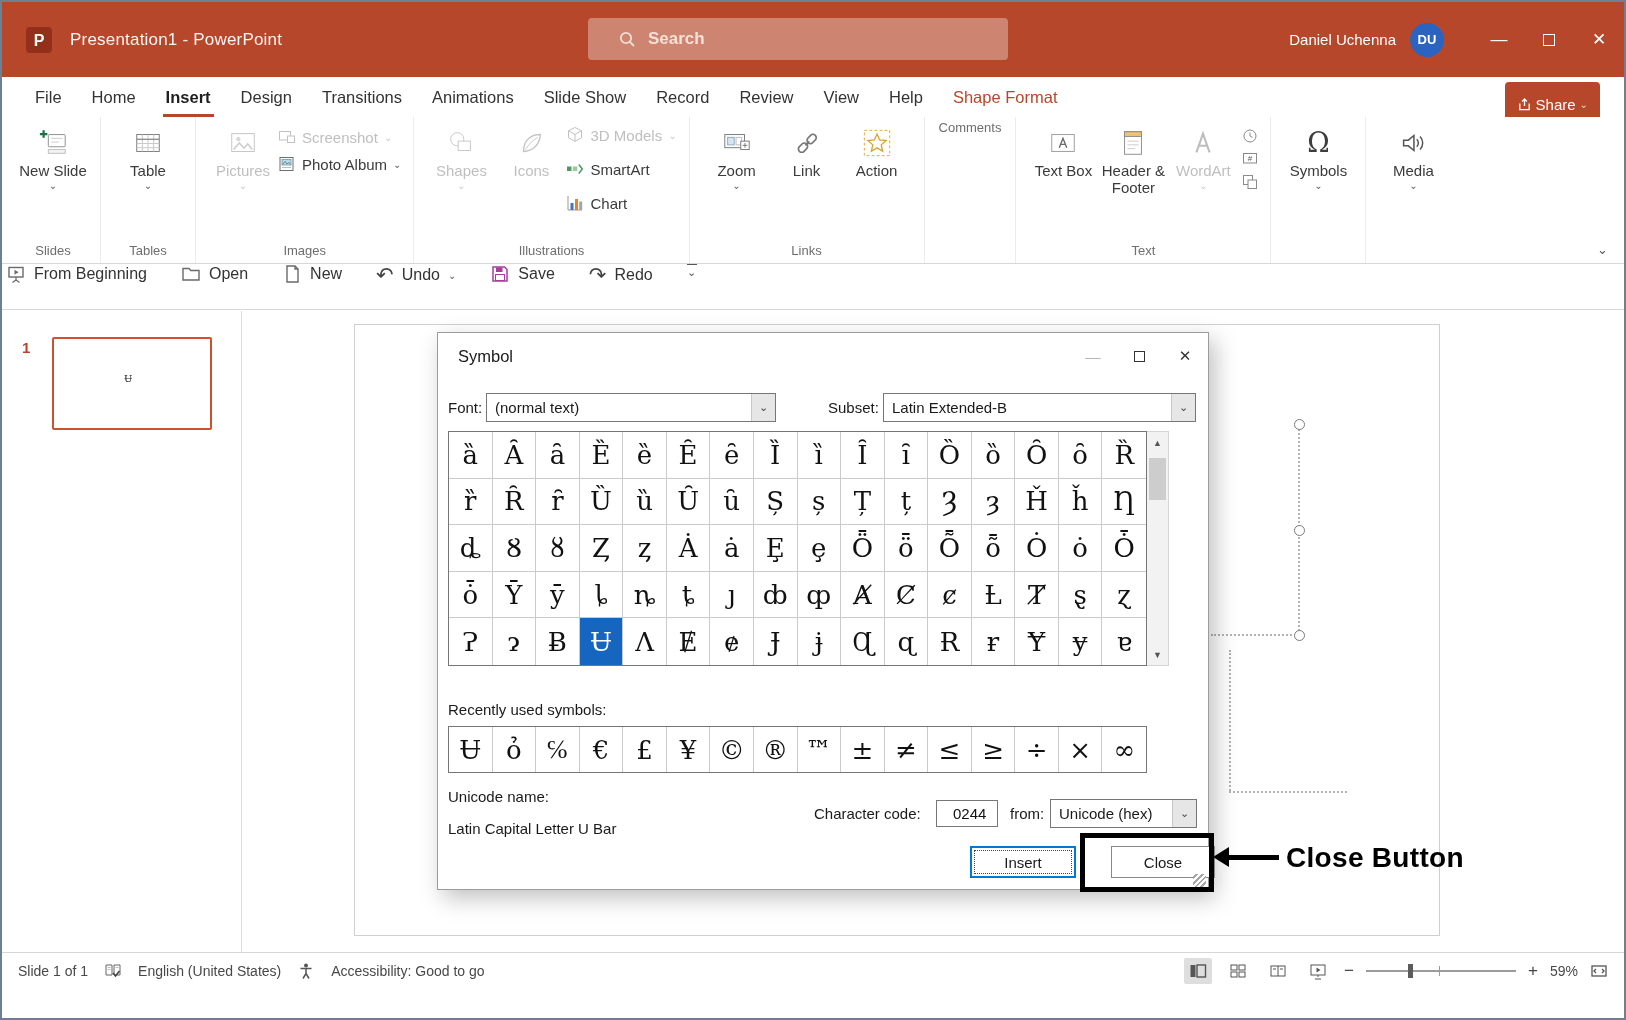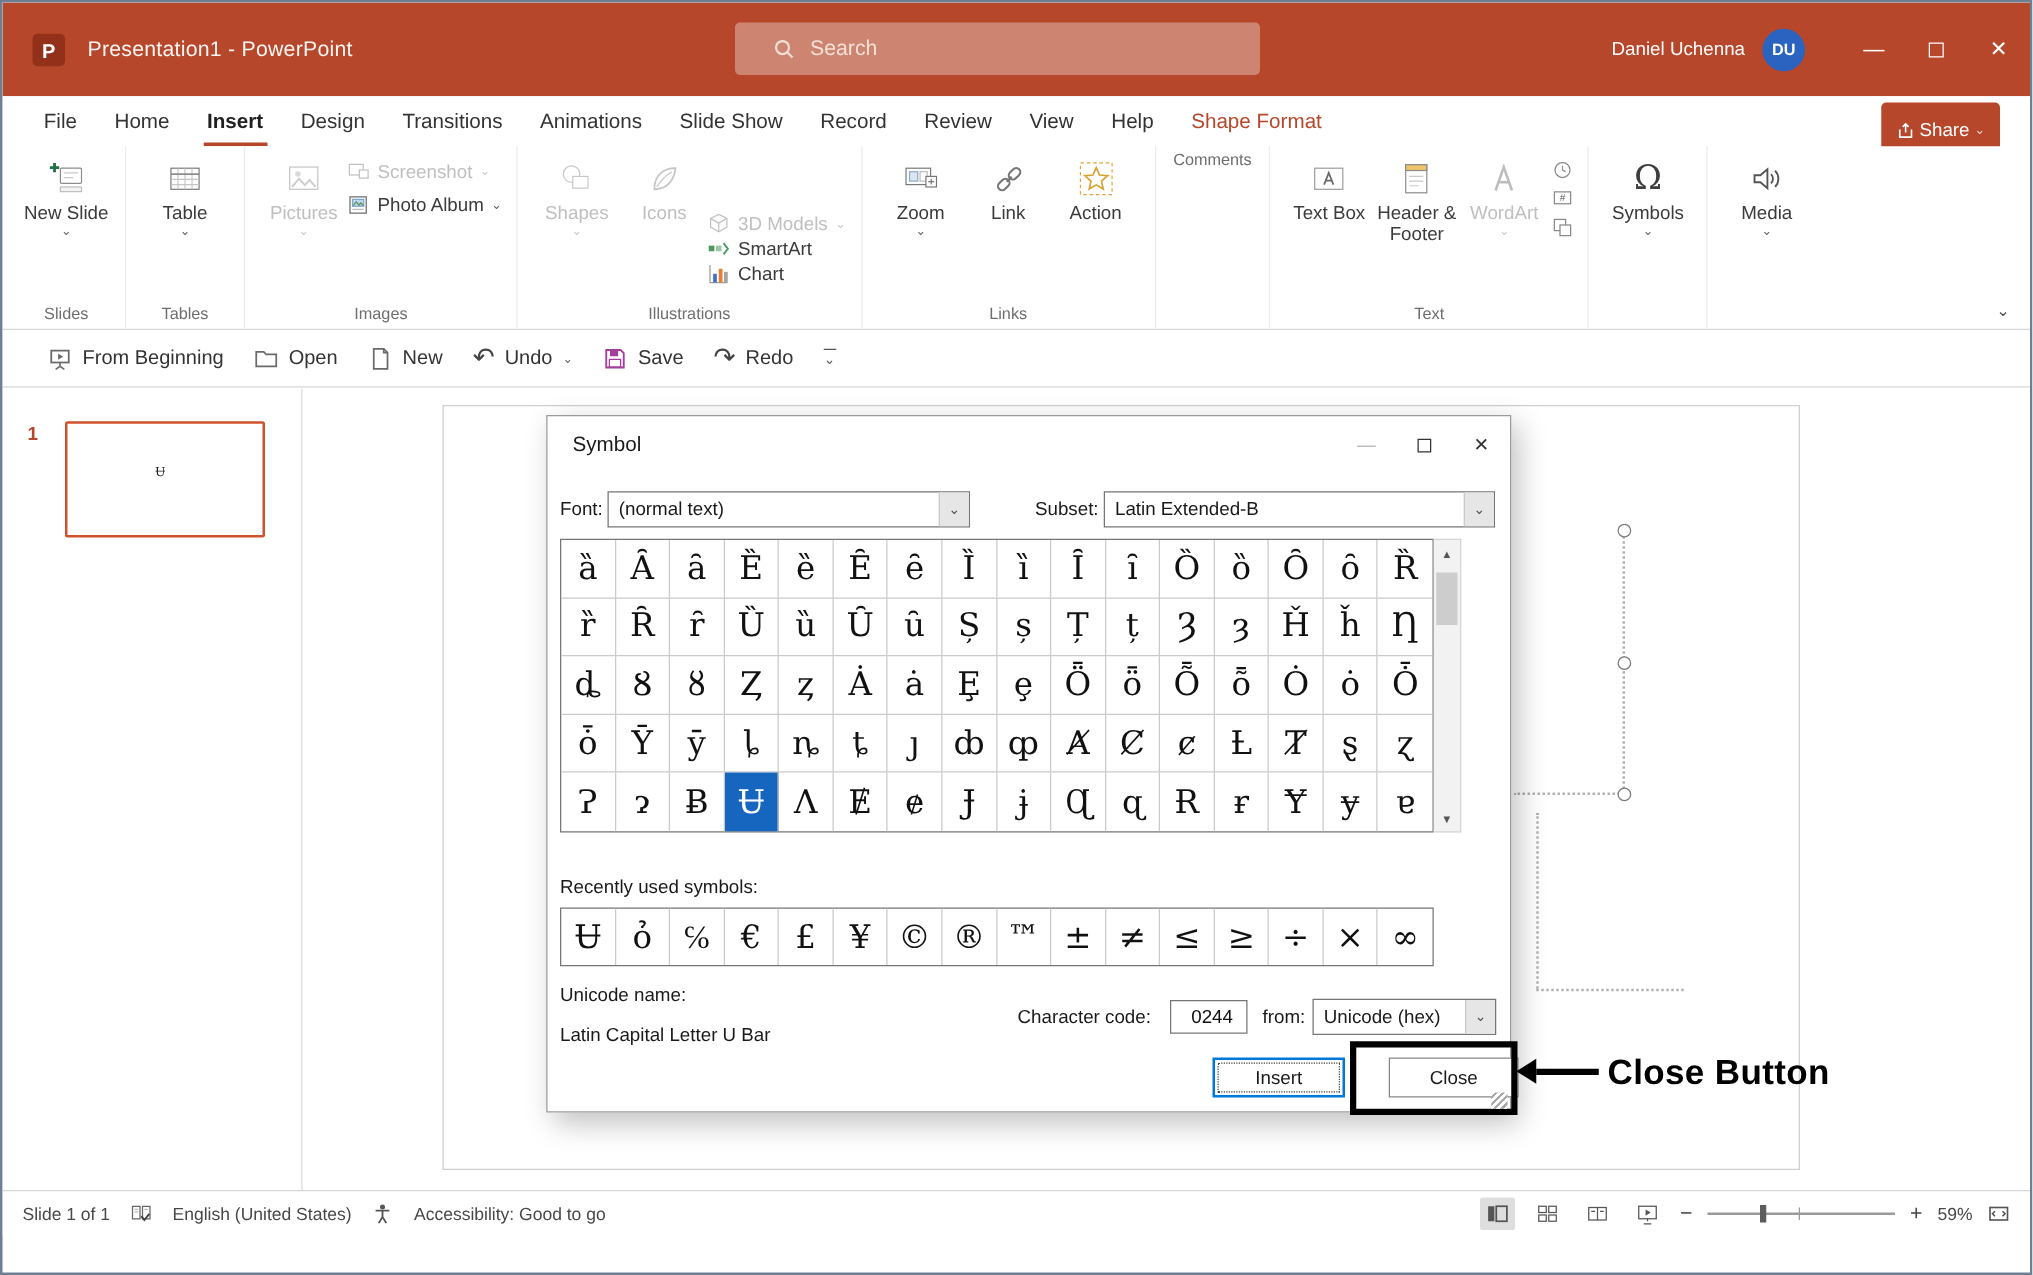--- a/index.html
+++ b/index.html
@@ -3,21 +3,21 @@
 <meta charset="utf-8">
 <style>
   * { box-sizing: border-box; margin: 0; padding: 0; }
   body { font-family: "Liberation Sans", "DejaVu Sans", sans-serif; background: #e9e9e9; }
   .window { position: relative; width: 1626px; height: 1020px; background: #fff; border: 2px solid #6d7f95; overflow: hidden; }
 
   
   .titlebar { position: absolute; top: 0; left: 0; right: 0; height: 75px; background: #b7472a; display: flex; align-items: center; color: #fff; }
   .pp-logo { margin: 0 16px 0 22px; width: 30px; height: 30px; flex: 0 0 auto; }
   .doc-title { font-size: 17px; color: rgba(255,255,255,.95); letter-spacing: .2px; }
-  .searchbox { position: absolute; left: 586px; top: 16px; width: 420px; height: 42px; background: #cd8571; border-radius: 4px; display: flex; align-items: center; gap: 12px; padding-left: 30px; color: #f5e0d8; font-size: 17px; }
+  .searchbox { position: absolute; left: 586px; top: 16px; width: 420px; height: 42px; background: #cd8571; border-radius: 4px; display: flex; align-items: center; gap: 12px; padding-left: 30px; color: #f5e0d8; font-size: 17px; font-weight: bold; }
   .tb-right { margin-left: auto; display: flex; align-items: center; height: 100%; }
   .user-name { font-size: 15px; margin-right: 14px; }
   .avatar { width: 34px; height: 34px; border-radius: 50%; background: #2b63c0; display: flex; align-items: center; justify-content: center; font-size: 13px; font-weight: 700; margin-right: 30px; }
   .wctl { width: 50px; height: 100%; display: flex; align-items: center; justify-content: center; font-size: 17px; color: #fff; }
   .maxbox { width: 12px; height: 12px; border: 1.5px solid #fff; display: inline-block; }
   .maxbox.dark { border-color: #333; width: 11px; height: 11px; }
 
   
   .menubar { position: absolute; top: 75px; left: 0; right: 0; height: 40px; background: #fff; display: flex; align-items: stretch; padding-left: 18px; }
   .tabs { display: flex; }
@@ -30,30 +30,30 @@
 
   
   .ribbon { position: absolute; top: 115px; left: 0; right: 0; height: 147px; background: #fff; border-bottom: 1px solid #d8d8d8; display: flex; padding: 0 4px; }
   .rgroup { display: flex; flex-direction: column; border-right: 1px solid #ececec; padding: 3px 12px 0; }
   .ritems { flex: 1; display: flex; align-items: flex-start; }
   .glabel { font-size: 13px; color: #6e6e6e; text-align: center; padding: 0 2px 5px; white-space: nowrap; min-height: 18px; }
   .bigbtn { width: 70px; display: flex; flex-direction: column; align-items: center; padding-top: 4px; font-size: 15px; color: #3b3b3b; text-align: center; line-height: 1.15; cursor: default; }
   .bigbtn .ic { height: 38px; display: flex; align-items: center; justify-content: center; }
   .chev { font-size: 10px; color: #5f5f5f; line-height: 1; margin-top: 2px; }
   .vcol { display: flex; flex-direction: column; padding-top: 8px; gap: 9px; }
-  .vcol.tight { gap: 2px; padding-top: 6px; margin-top: 44px; }
+  .vcol.tight { gap: 16px; padding-top: 6px; }
   .smallbtn { display: flex; align-items: center; gap: 6px; font-size: 15px; color: #3b3b3b; white-space: nowrap; cursor: default; }
   .dis, .dis .blabel { color: #bfbfbf !important; }
   .dis .chev { color: #c9c9c9; }
   .omega { font-size: 27px; color: #3d3d3d; font-family: "DejaVu Serif", serif; }
   .collapse-chev { position: absolute; right: 16px; bottom: 6px; font-size: 13px; color: #555; }
   .iconcol { display: flex; flex-direction: column; gap: 7px; padding: 8px 0 0 4px; }
 
   
-  .qat { position: absolute; top: 262px; left: 0; right: 0; height: 46px; background: #fff; border-bottom: 1px solid #d8d8d8; display: flex; align-items: center; padding-left: 36px; gap: 24px; font-size: 16px; color: #333; }
+  .qat { position: absolute; top: 262px; left: 0; right: 0; height: 46px; background: #fff; border-bottom: 1px solid #d8d8d8; display: flex; align-items: flex-start; padding-left: 4px; gap: 34px; font-size: 16px; color: #333; }
   .qitem { display: flex; align-items: center; gap: 8px; cursor: default; }
   .uglyph { font-size: 21px; color: #444; line-height: 1; }
   .qmore { display: flex; flex-direction: column; align-items: center; color: #555; font-size: 11px; }
   .qmore .bar { width: 10px; border-top: 1.5px solid #555; margin-bottom: 1px; }
 
   
   .thumbs { position: absolute; left: 0; top: 309px; width: 240px; height: 641px; background: #fff; border-right: 1px solid #dcdcdc; }
   .snum { position: absolute; left: 20px; top: 28px; font-size: 15px; color: #b7472a; font-weight: 600; }
   .thumb { position: absolute; left: 50px; top: 26px; width: 160px; height: 93px; background: #fff; border: 2px solid #d0512e; border-radius: 2px; }
   .tchar { position: absolute; left: 70px; top: 34px; font-size: 10px; color: #222; font-family: "DejaVu Serif", serif; }

